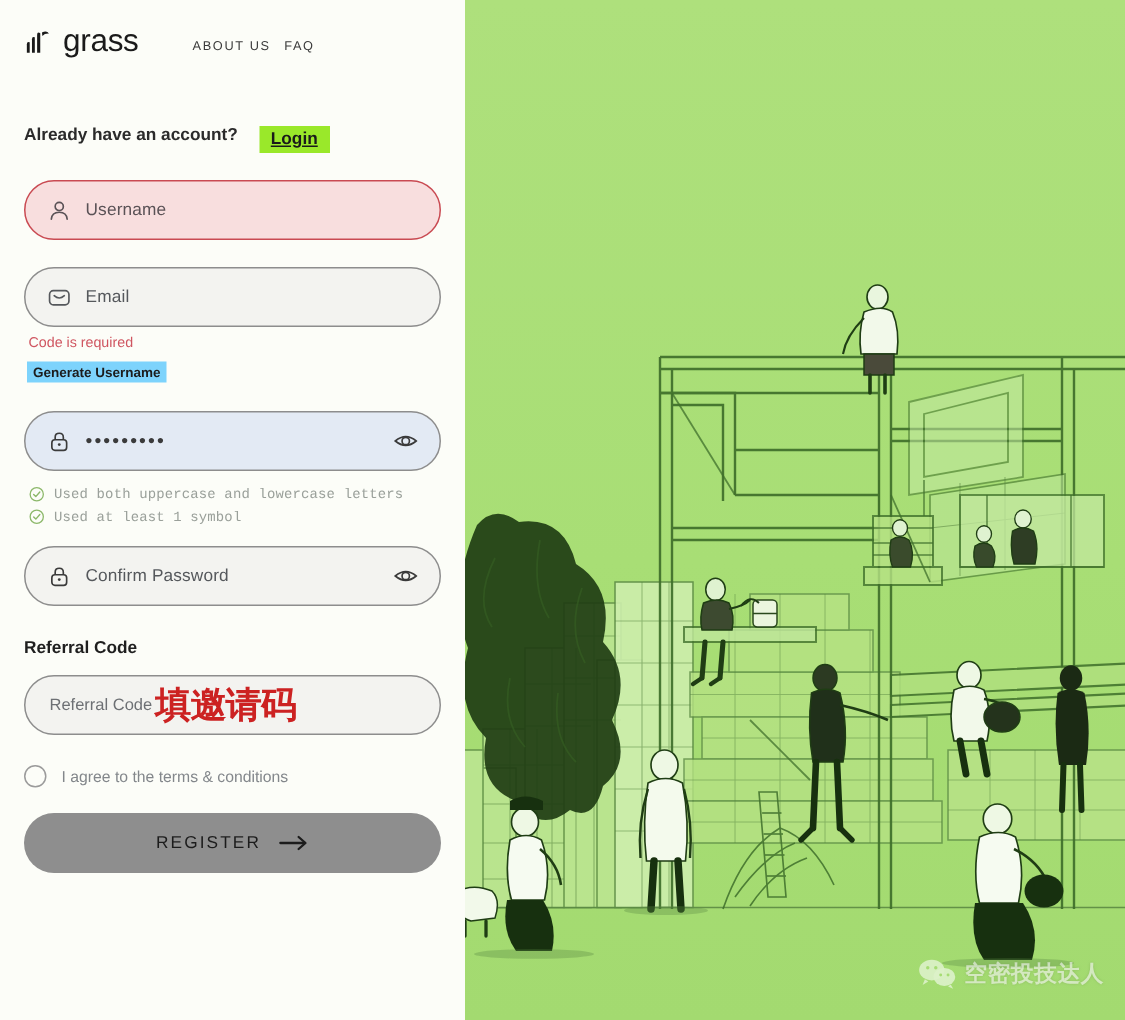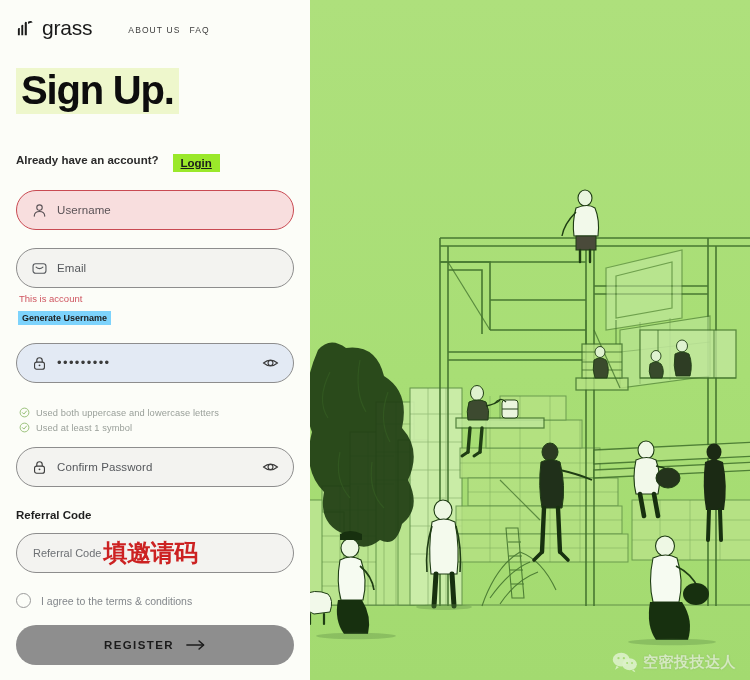--- a/index.html
+++ b/index.html
@@ -91,21 +91,21 @@
   }
   .gen-link {
     display: inline-block;
     font-size: 9px; font-weight: 700; color: #1c1c1c;
     background: #7dd3fc; padding: 2px 4px;
     margin-top: 7px; margin-left: 2px;
     cursor: pointer;
   }
 
   
-  .rules { margin-top: 24px; margin-left: 3px; }
+  .rules { margin-top: 10px; margin-left: 3px; font-family: Liberation Mono, monospace; }
   .rule { display: flex; align-items: center; gap: 6px; margin-bottom: 4px; }
   .rule-icon { width: 11px; height: 11px; flex: none; }
   .rule-text { font-size: 9.3px; color: #9aa09a; letter-spacing: .1px; }
 
   
   .section-label {
     font-size: 11.5px; font-weight: 700; color: #1f1f1f;
     margin-top: 22px;
   }
   .field.referral { margin-top: 12px; padding: 0 16px; }
@@ -130,35 +130,35 @@
 
   
   .register-btn {
     margin-top: 17px;
     height: 40px; border-radius: 20px;
     background: #8e8e8e; border: none;
     display: flex; align-items: center; justify-content: center;
     gap: 12px; cursor: default; width: 100%;
   }
   .register-label {
-    font-size: 11.5px; font-weight: 700; color: #1c1c1c;
+    font-size: 11.5px; font-weight: 400; color: #1c1c1c;
     letter-spacing: 1.4px;
   }
   .arrow-icon { width: 20px; height: 12px; }
 
   
   .right-panel {
     width: 440px; height: 680px; flex: none;
     position: relative; overflow: hidden;
     background: #a8de75;
   }
   .illus { position: absolute; inset: 0; width: 100%; height: 100%; display: block; }
 
   .watermark {
-    position: absolute; right: 14px; bottom: 7px;
+    position: absolute; right: 14px; bottom: 20px;
     display: flex; align-items: center; gap: 5px;
     opacity: .62;
   }
   .wm-icon { width: 26px; height: 22px; }
   .wm-text {
     font-size: 15px; color: #f2f2f2; font-weight: 700;
     font-family: "DejaVu Sans", sans-serif;
     letter-spacing: .5px;
     text-shadow: 0 0 2px rgba(120,160,80,.8);
   }
@@ -179,23 +179,20 @@
           <path d="M12.6 2.8 Q16 1.2 17.6 3.6 Q14.6 3.4 12.9 5.2 Z" fill="#1a1a1a"></path>
         </svg>
         <span class="logo-text">grass</span>
       </div>
       <div class="nav">
         <a class="nav-link">ABOUT US</a>
         <a class="nav-link">FAQ</a>
       </div>
     </div>
 
-    <div class="heading-wrap">
-      <h1 class="heading">Sign Up.</h1>
-    </div>
 
     <div class="acct-row">
       <span class="acct-text">Already have an account?</span>
       <a class="login-link">Login</a>
     </div>
 
     
     <div class="field error">
       <svg class="field-icon" viewBox="0 0 20 20">
         <circle cx="10" cy="6.6" r="3.2" fill="none" stroke="#5a5256" stroke-width="1.3"></circle>
@@ -205,21 +202,21 @@
     </div>
 
     
     <div class="field">
       <svg class="field-icon" viewBox="0 0 20 20">
         <rect x="2.4" y="4.4" width="15.2" height="11.2" rx="3" fill="none" stroke="#55585c" stroke-width="1.3"></rect>
         <path d="M6 8.4 Q10 12 14 8.4" fill="none" stroke="#55585c" stroke-width="1.3" stroke-linecap="round"></path>
       </svg>
       <span class="field-text">Email</span>
     </div>
-    <div class="error-msg">This is account</div>
+    <div class="error-msg">Code is required</div>
     <a class="gen-link">Generate Username</a>
 
     
     <div class="field autofill">
       <svg class="field-icon" viewBox="0 0 20 20">
         <rect x="4.2" y="8.4" width="11.6" height="8.4" rx="2.4" fill="none" stroke="#3b3b3b" stroke-width="1.3"></rect>
         <path d="M6.8 8.4 V6.4 Q6.8 3.3 10 3.3 Q13.2 3.3 13.2 6.4 V8.4" fill="none" stroke="#3b3b3b" stroke-width="1.3"></path>
         <circle cx="10" cy="12.2" r="1.1" fill="#3b3b3b"></circle>
       </svg>
       <span class="field-dots">•••••••••</span>

